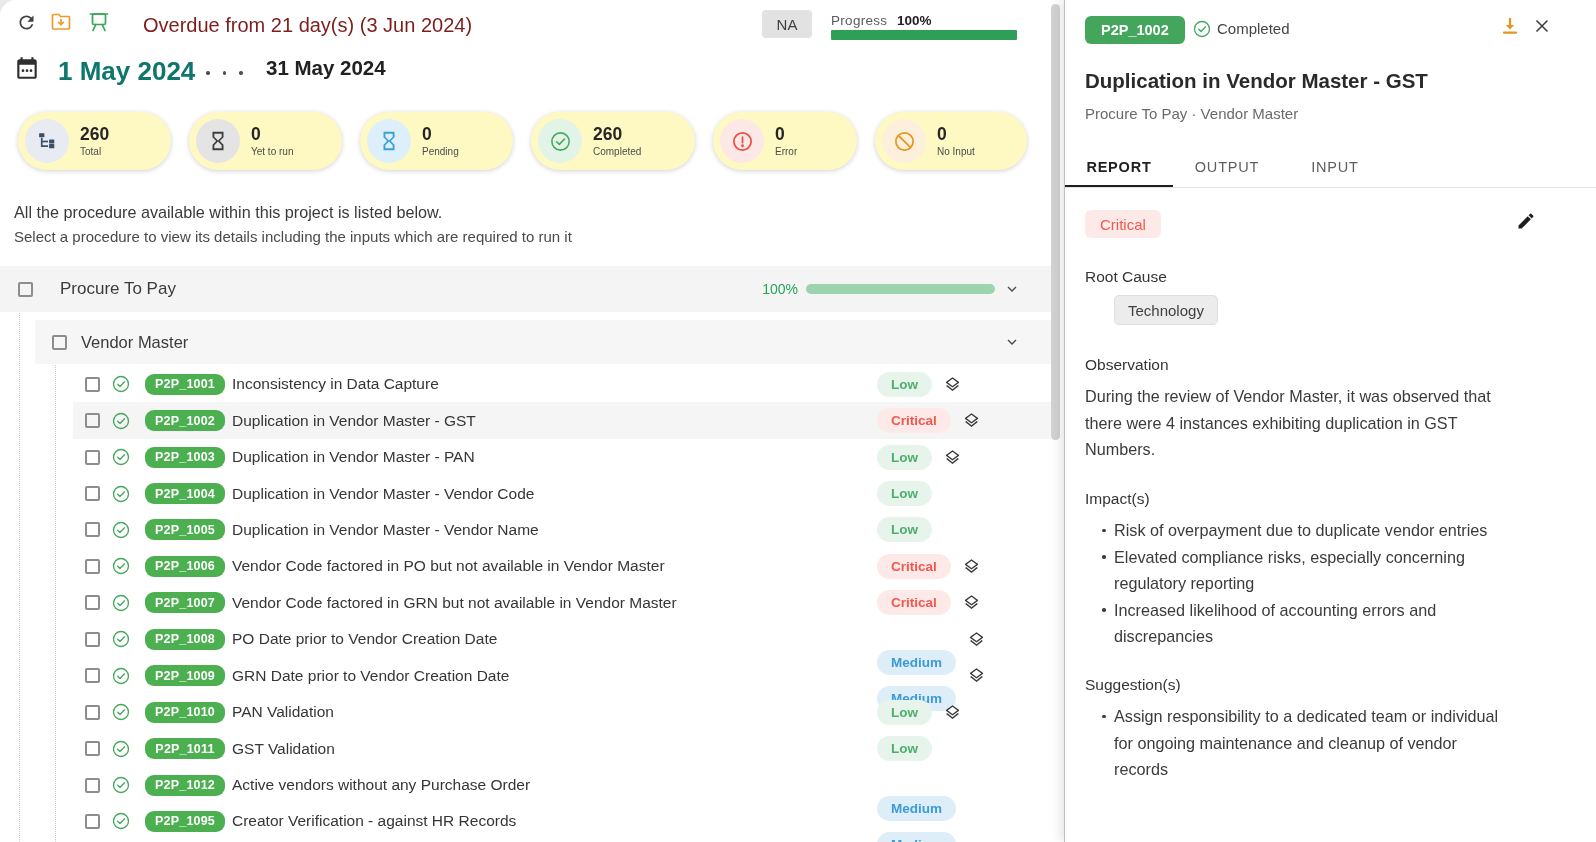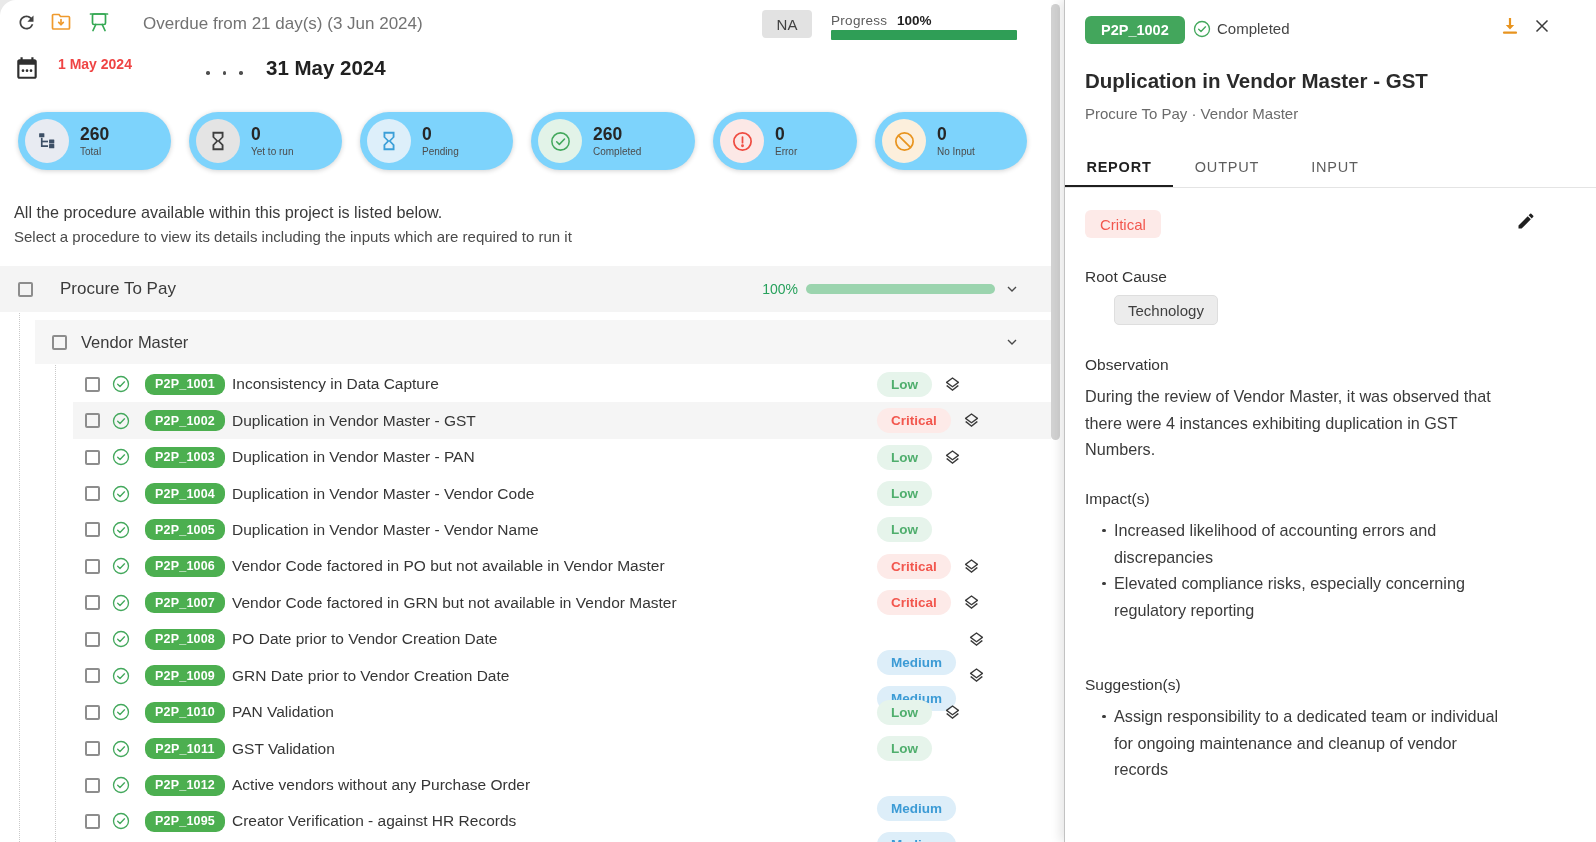--- a/index.html
+++ b/index.html
@@ -3,35 +3,35 @@
 <meta charset="utf-8">
 <style>
   * { margin:0; padding:0; box-sizing:border-box; }
   html,body { width:1596px; height:842px; overflow:hidden; background:#e9e9e9; font-family:"Liberation Sans",sans-serif; }
   #app { position:relative; width:1596px; height:842px; }
   #main { position:absolute; left:0; top:0; width:1064px; height:842px; background:#fff; border-radius:16px 0 0 0; }
   .abs { position:absolute; }
   .ico { display:inline-flex; align-items:center; justify-content:center; }
 
   
-  .overdue { left:143px; top:14px; font-size:17px; color:#737373; }
+  .overdue { left:143px; top:14px; font-size:20px; color:#7f1d1d; }
   .na-badge { left:762px; top:10px; width:50px; height:28px; background:#e2e2e2; border-radius:4px; display:flex; align-items:center; justify-content:center; font-size:15px; color:#414141; }
   .prog-label { left:831px; top:13px; font-size:13.5px; color:#5c5c5c; letter-spacing:.3px; }
   .prog-val { left:897px; top:13px; font-size:13.5px; color:#1f1f1f; font-weight:bold; }
   .prog-bar { left:831px; top:30px; width:186px; height:10px; background:#2f9e56; border-radius:1px; }
 
   
-  .date-start { left:58px; top:56px; font-size:14px; font-weight:bold; color:#ef4444; }
+  .date-start { left:58px; top:56px; font-size:26px; font-weight:bold; color:#0f766e; }
   .date-end { left:266px; top:56px; font-size:20.5px; font-weight:bold; color:#212121; }
   .dots { left:206px; top:71px; display:flex; gap:13px; }
   .dots span { width:3.5px; height:3.5px; border-radius:50%; background:#4f4f4f; }
 
   
   #stats { left:18px; top:112px; display:flex; gap:18px; position:absolute; }
-  .pill { height:58px; border-radius:29px; background:#7dd3fc; box-shadow:0 1px 5px rgba(0,0,0,0.18); display:flex; align-items:center; padding:7px; }
+  .pill { height:58px; border-radius:29px; background:#fef9c3; box-shadow:0 1px 5px rgba(0,0,0,0.18); display:flex; align-items:center; padding:7px; }
   .pill .circ { width:44px; height:44px; border-radius:50%; display:flex; align-items:center; justify-content:center; flex:0 0 44px; }
   .pill .txt { margin-left:11px; }
   .pill .val { font-size:17.5px; font-weight:bold; color:#262626; line-height:1.2; }
   .pill .lbl { font-size:10px; color:#4c4c4c; line-height:1.2; margin-top:1px; }
   .pill:nth-child(1){ min-width:153px; } .pill:nth-child(2){ min-width:153px; }
   .pill:nth-child(3){ min-width:153px; } .pill:nth-child(4){ min-width:164px; }
   .pill:nth-child(5){ min-width:144px; } .pill:nth-child(6){ min-width:152px; }
 
   .desc1 { left:14px; top:203px; font-size:16.2px; color:#3a3a3a; }
   .desc2 { left:14px; top:228px; font-size:15px; color:#4a4a4a; }
@@ -515,21 +515,22 @@
         <svg viewBox="0 0 24 24" width="20" height="20">
           <path fill="#1f1f1f" d="M3 17.25V21h3.75L17.81 9.94l-3.75-3.75L3 17.25zM20.71 7.04c.39-.39.39-1.02 0-1.41l-2.34-2.34a.9959.9959 0 0 0-1.41 0l-1.83 1.83 3.75 3.75 1.83-1.83z"></path>
         </svg>
       </span>
     <div class="sec-h h-root">Root Cause</div>
     <span class="chip">Technology</span>
     <div class="sec-h h-obs">Observation</div>
     <div class="obs-text">During the review of Vendor Master, it was observed that there were 4 instances exhibiting duplication in GST Numbers.</div>
     <div class="sec-h h-imp">Impact(s)</div>
     <ul class="blist l-imp" id="impList">
+        <li>Risk of overpayment due to duplicate vendor entries</li>
+        <li>Elevated compliance risks, especially concerning regulatory reporting</li>
         <li>Increased likelihood of accounting errors and discrepancies</li>
-        <li>Elevated compliance risks, especially concerning regulatory reporting</li>
       </ul>
     <div class="sec-h h-sug">Suggestion(s)</div>
     <ul class="blist l-sug" id="sugList">
         <li>Assign responsibility to a dedicated team or individual for ongoing maintenance and cleanup of vendor records</li>
       </ul>
   </div>
 </div>
 
 </body></html>

